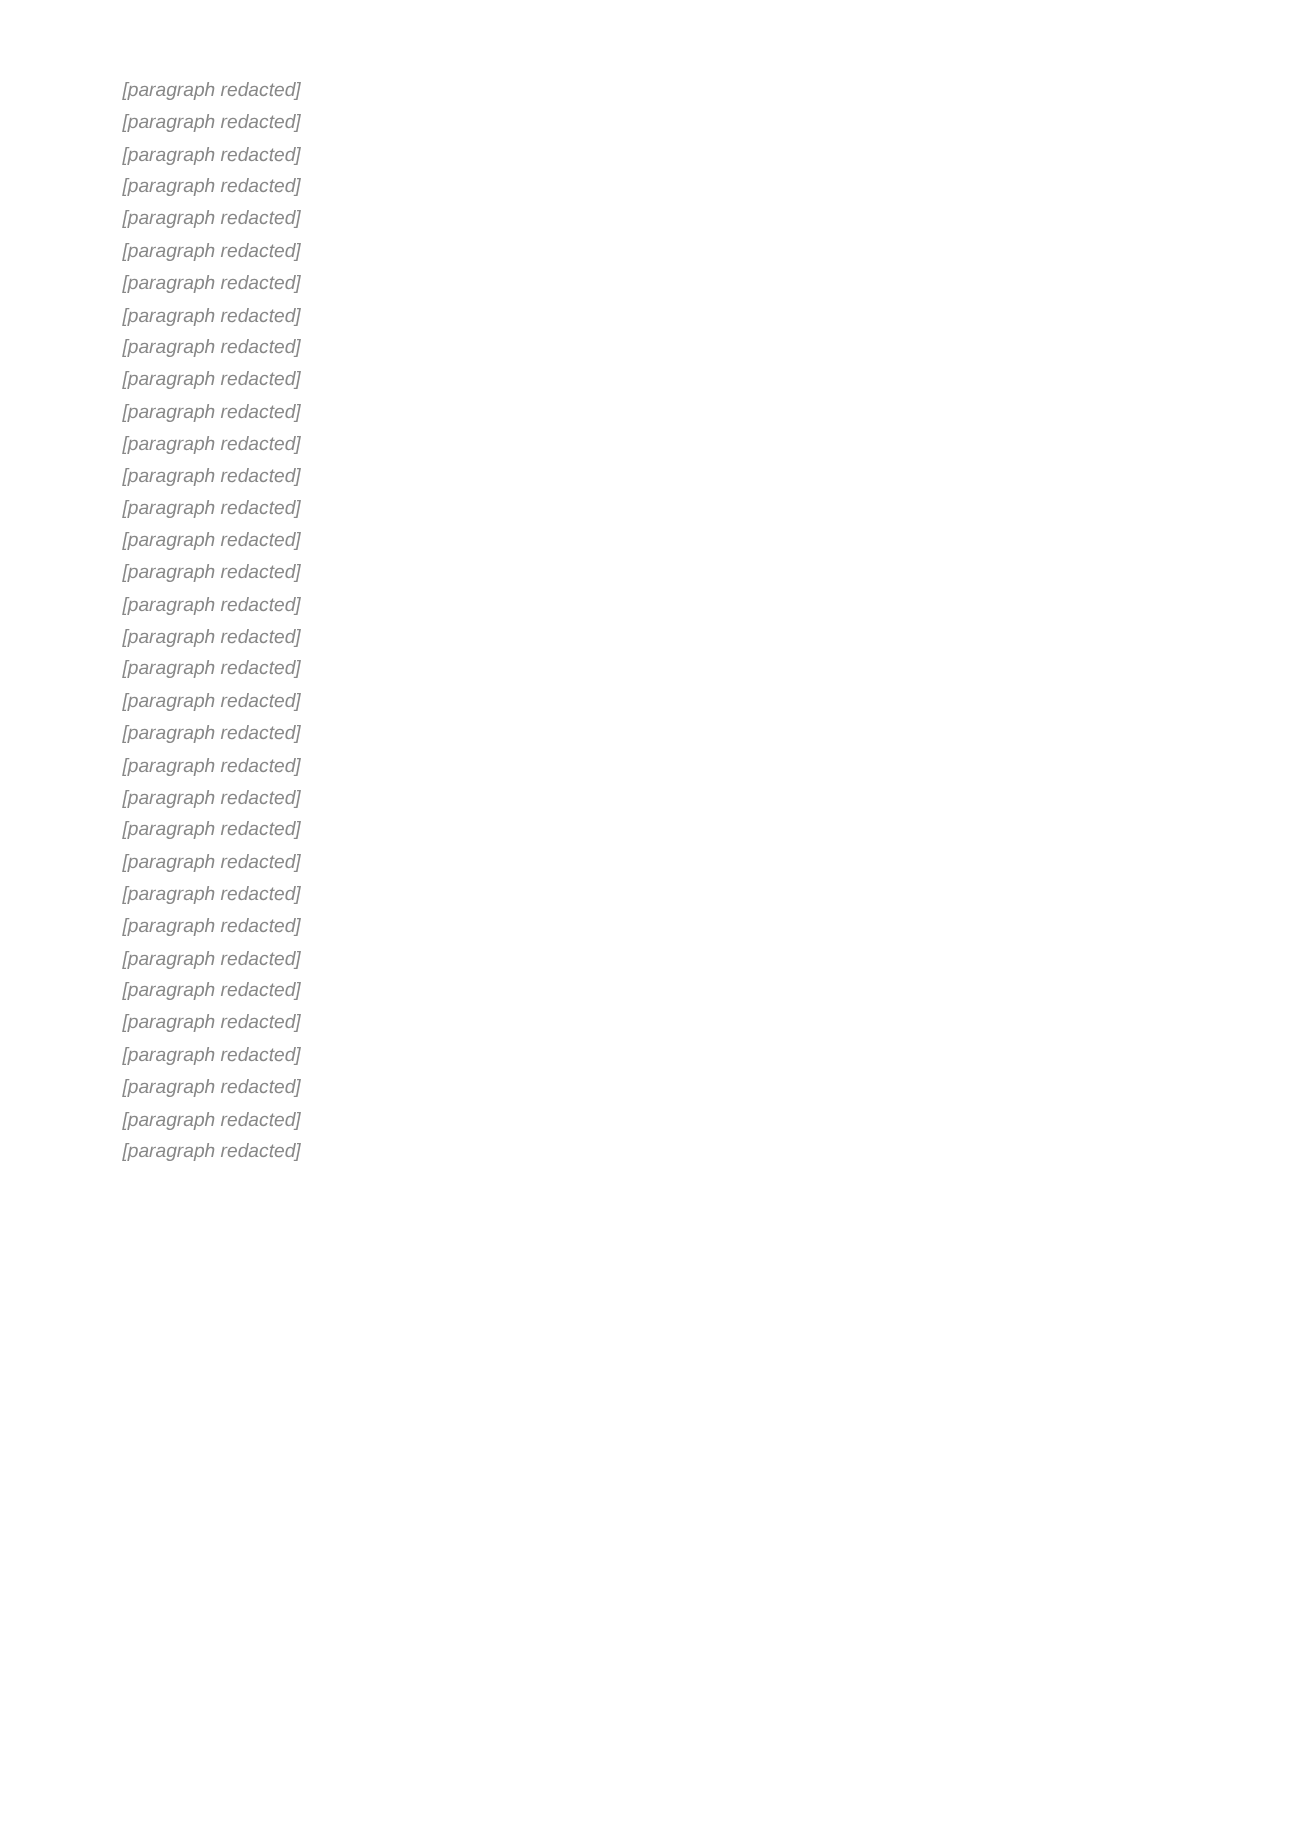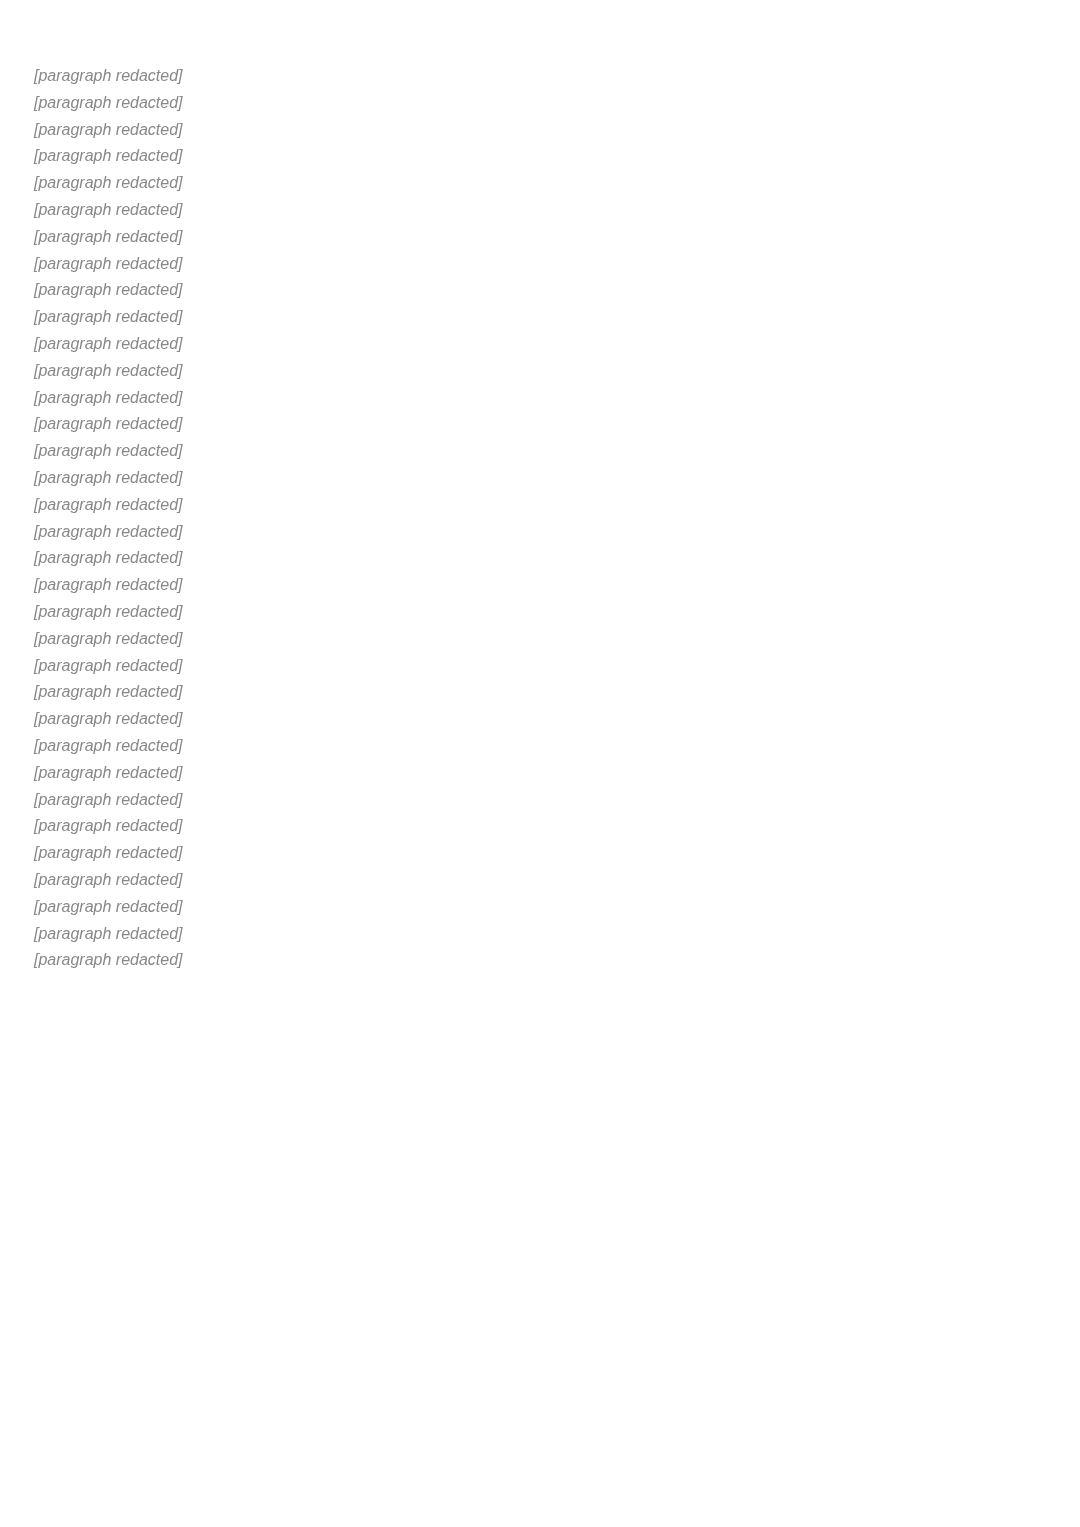--- a/index.html
+++ b/index.html
@@ -1,18 +1,18 @@
 <!DOCTYPE html>
 <html><head>
 <meta charset="utf-8">
 <style>
   html, body { margin: 0; padding: 0; background: #ffffff; }
   .page {
     width: 1080px; height: 1527px; background: #ffffff;
-    box-sizing: border-box; padding: 64px 34px;
+    box-sizing: border-box; padding: 64px 102px;
     font-family: "Liberation Sans", sans-serif;
     font-size: 16px; line-height: 1.55; color: #1a1a1a;
   }
   .paragraph { margin: 0 0 2px 0; white-space: pre-wrap; }
   .redacted { color: #888; font-style: italic; }
 </style>
 </head>
 <body>
 
 <div class="page">

